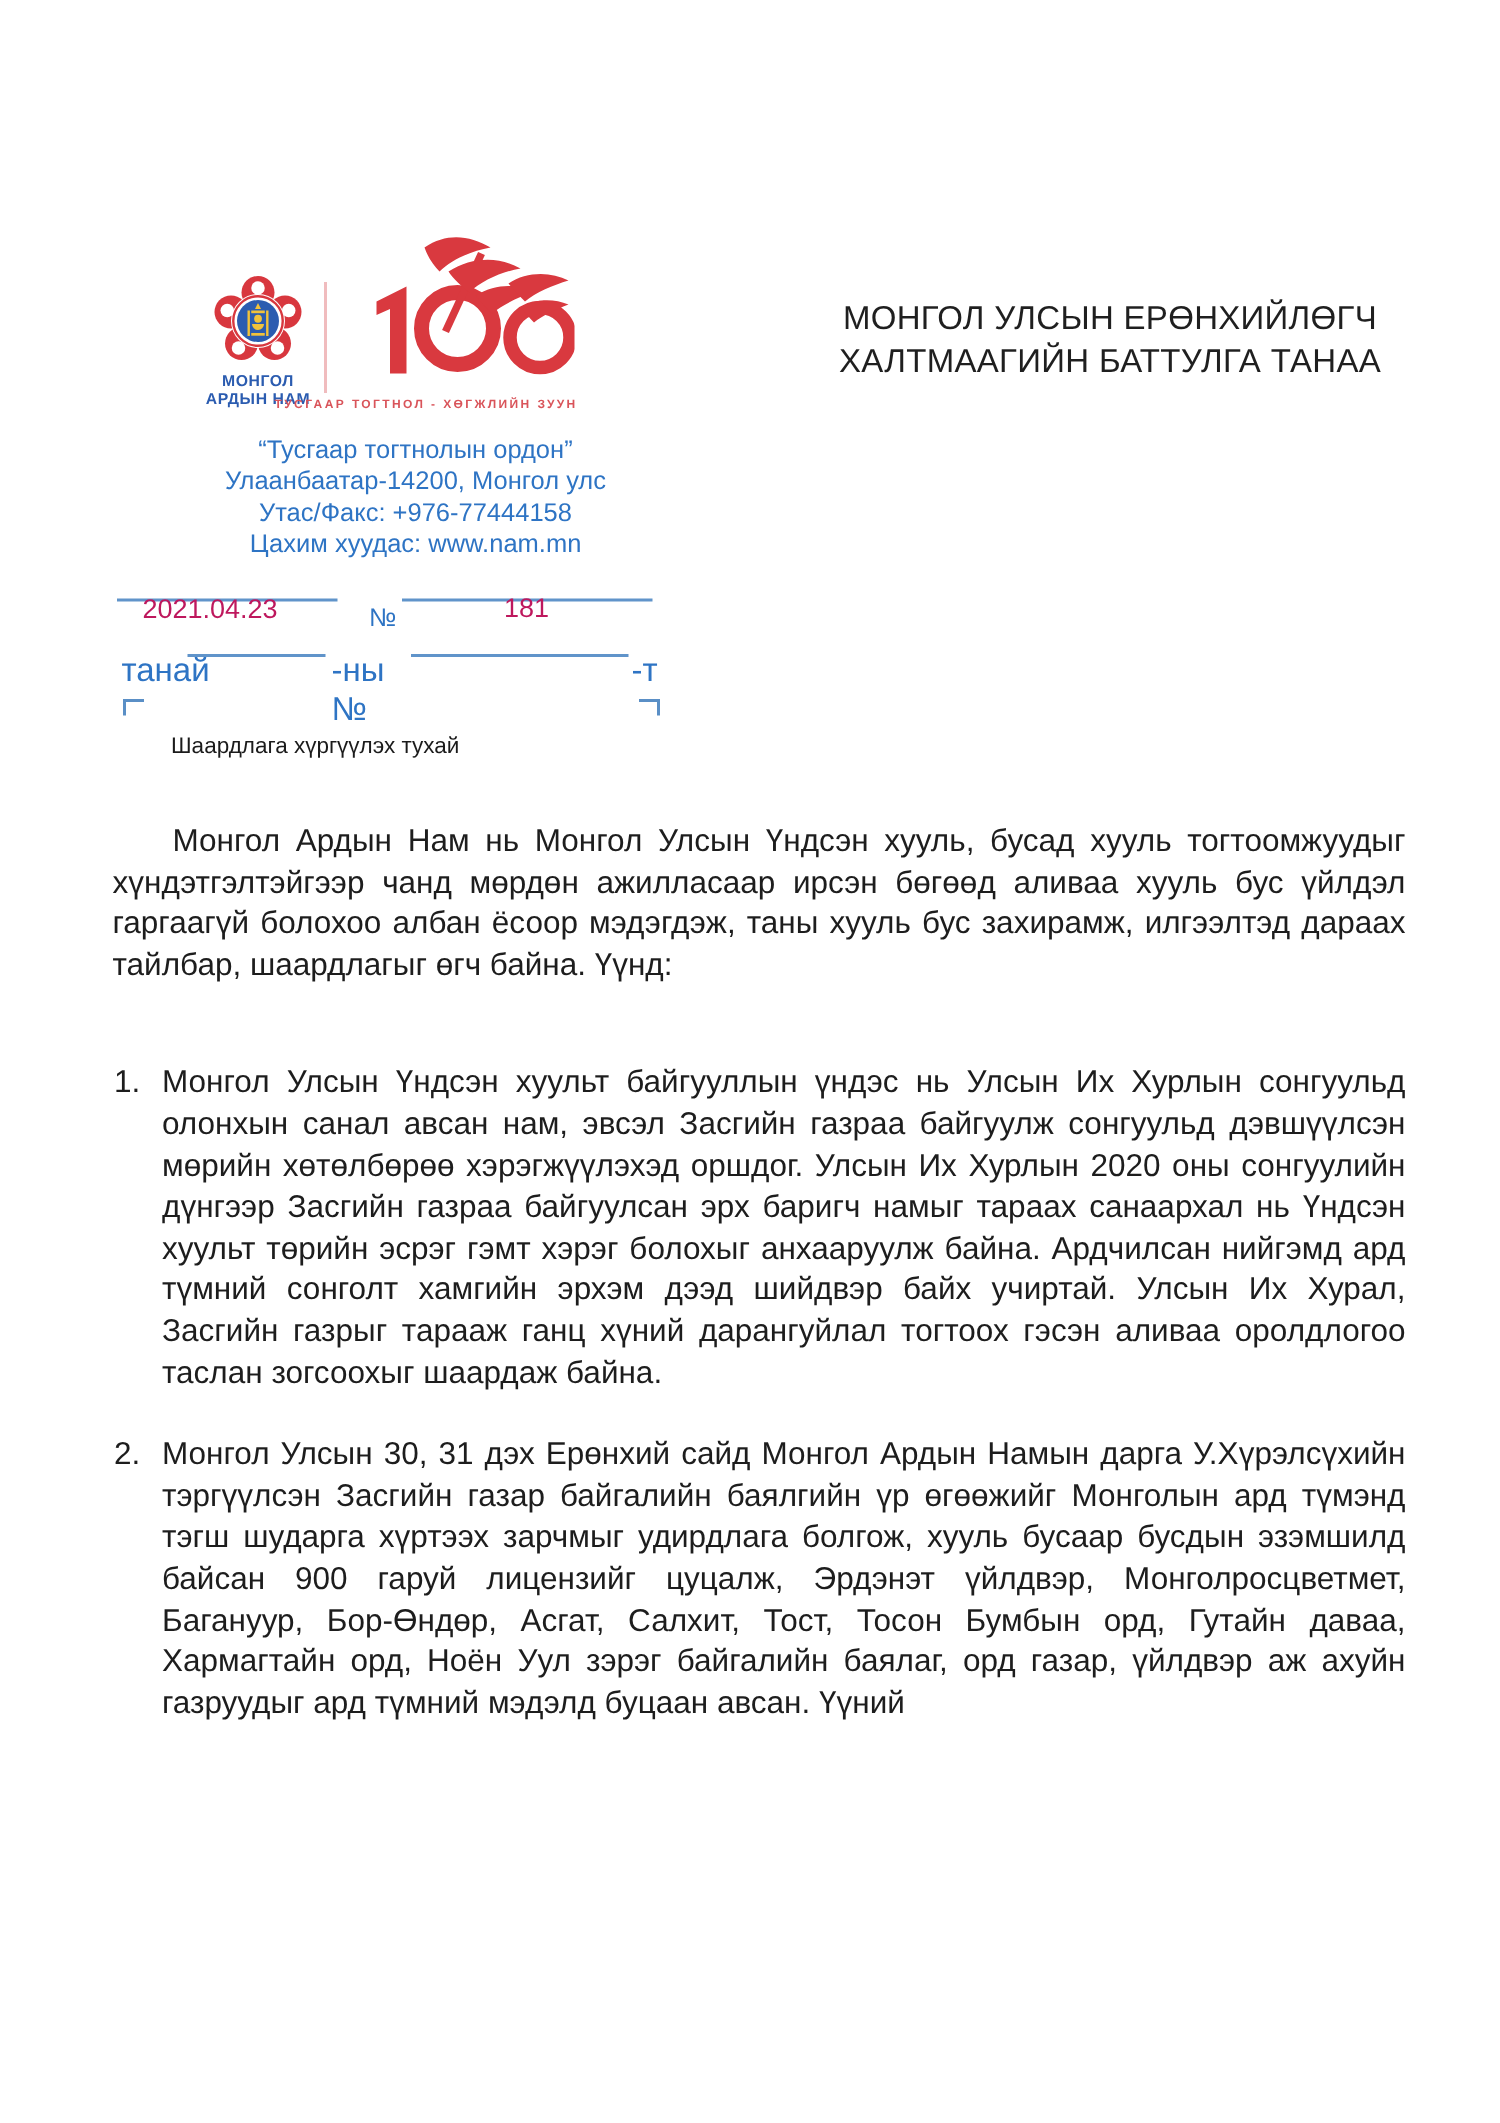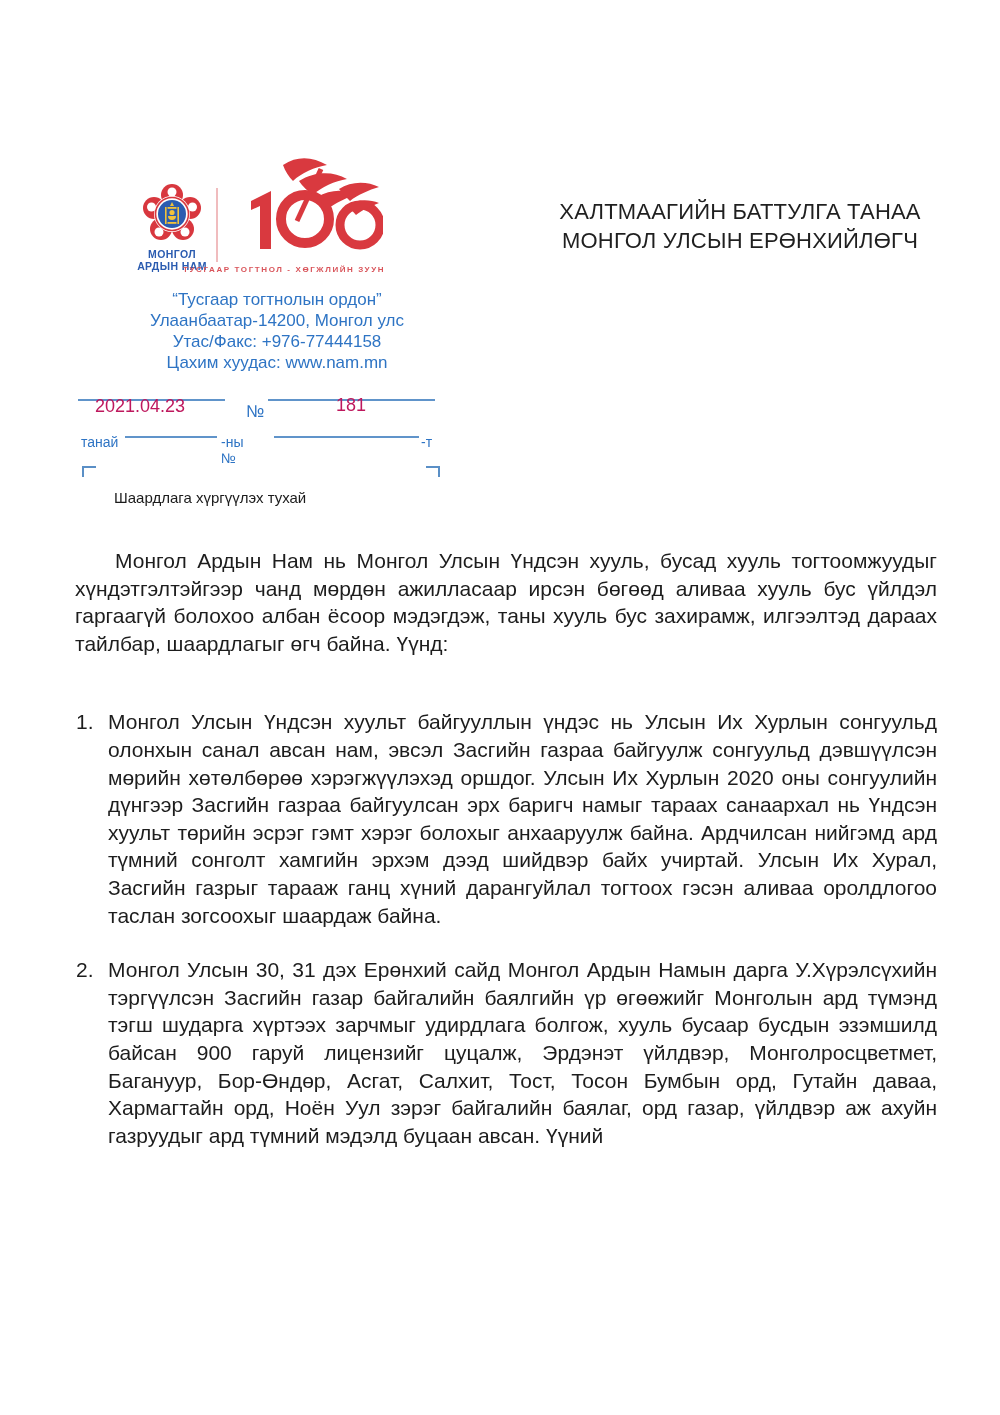--- a/index.html
+++ b/index.html
@@ -40,21 +40,21 @@
   
   .address {
     position:absolute; left:72px; top:289px; width:410px;
     text-align:center; color:#2e74c4;
     font-size:17px; line-height:21px;
   }
 
   
   .refs { position:absolute; left:0; top:0; }
   .ref-line { position:absolute; border-bottom:2px solid #6094ca; }
-  .ref-blue { position:absolute; color:#2e74c4; font-size:14px; }
+  .ref-blue { position:absolute; color:#2e74c4; font-size:22px; }
   .ref-dark { position:absolute; color:#be185d; font-size:18px; }
 
   .corner { position:absolute; width:14px; height:11px; }
   .corner.tl { border-top:2px solid #5a8fc6; border-left:2px solid #5a8fc6; }
   .corner.tr { border-top:2px solid #5a8fc6; border-right:2px solid #5a8fc6; }
 
   
   .subject { position:absolute; left:114px; top:489px; font-size:15px; color:#1b1b1b; }
   .body-text {
     position:absolute; left:75px; top:547px; width:862px;
@@ -122,22 +122,22 @@
         <path d="M74 44 C88 36, 102 36, 112 42 C103 45, 92 50, 85 56 C81 52, 77 48, 74 44 Z"></path>
         <path d="M96 36 C108 28, 124 28, 136 34 C126 37, 114 42, 107 48 C103 44, 99 40, 96 36 Z"></path>
         <path d="M104 52 C114 46, 126 46, 136 50 C128 53, 119 57, 113 62 C110 59, 107 55, 104 52 Z"></path>
       </g>
     </svg>
 
     <div class="tagline">ТУСГААР ТОГТНОЛ - ХӨГЖЛИЙН ЗУУН</div>
   </div>
 
   <div class="recipient">
+    <div>МОНГОЛ УЛСЫН ЕРӨНХИЙЛӨГЧ</div>
     <div>ХАЛТМААГИЙН БАТТУЛГА ТАНАА</div>
-    <div>МОНГОЛ УЛСЫН ЕРӨНХИЙЛӨГЧ</div>
   </div>
 
   <div class="address">
     <div>“Тусгаар тогтнолын ордон”</div>
     <div>Улаанбаатар-14200, Монгол улс</div>
     <div>Утас/Факс: +976-77444158</div>
     <div>Цахим хуудас: www.nam.mn</div>
   </div>
 
   <div class="refs">

